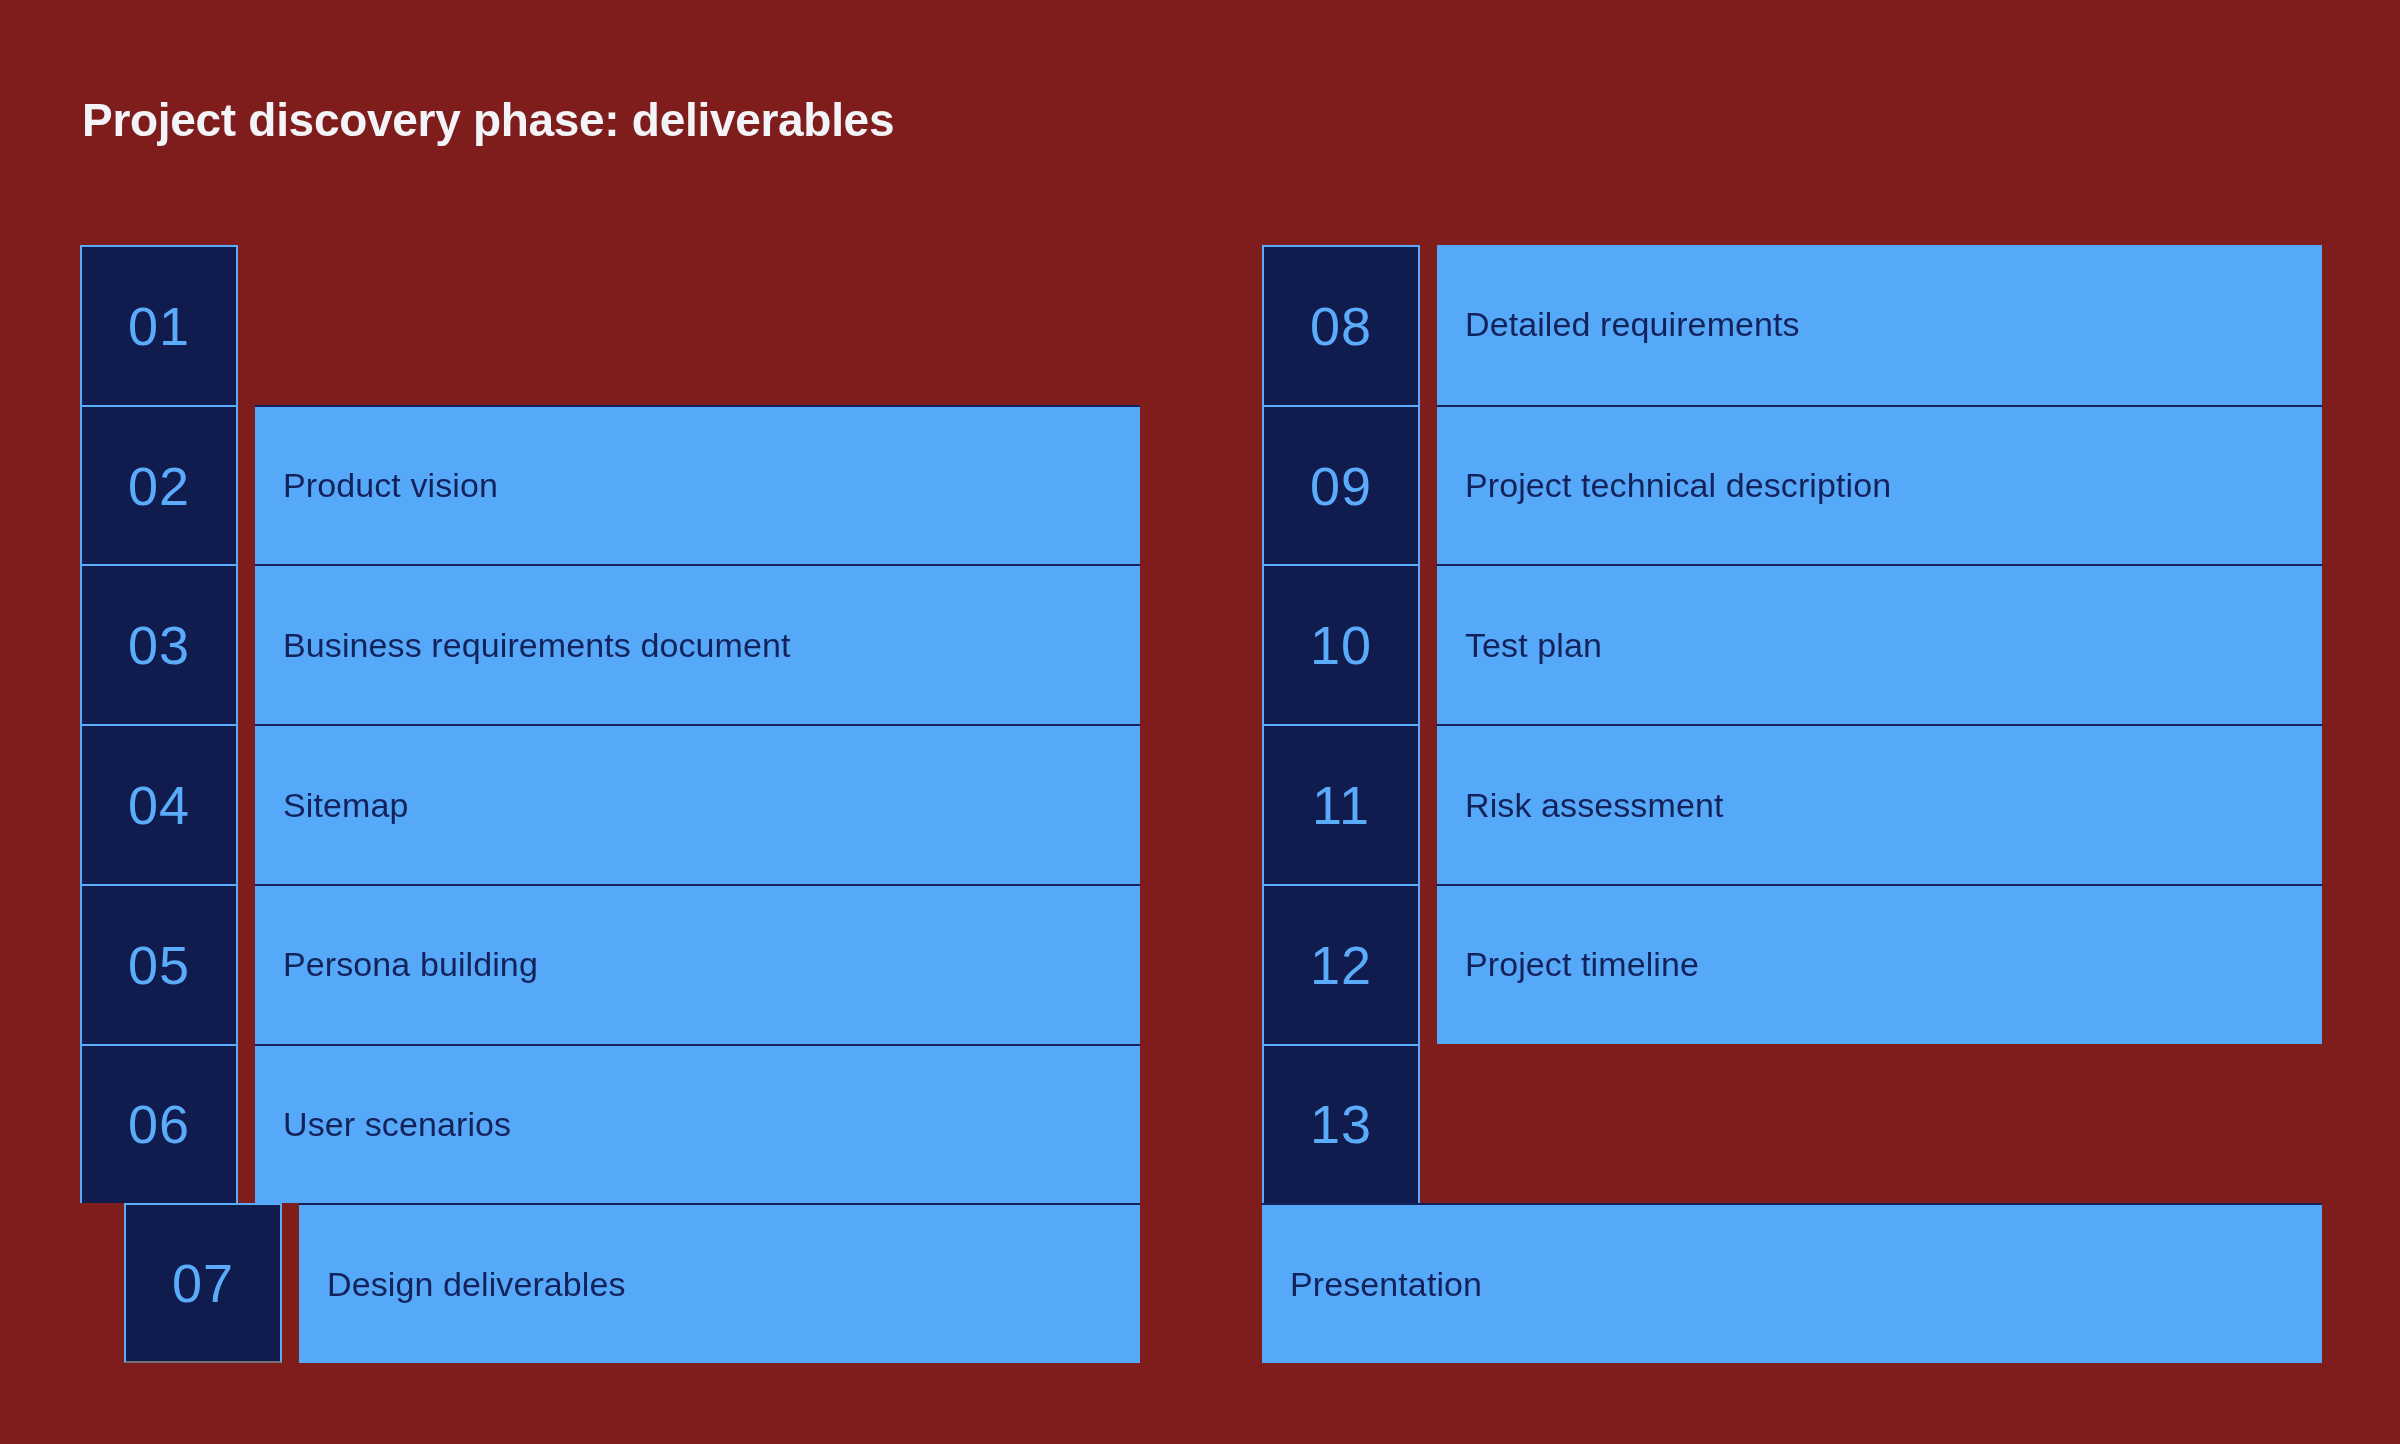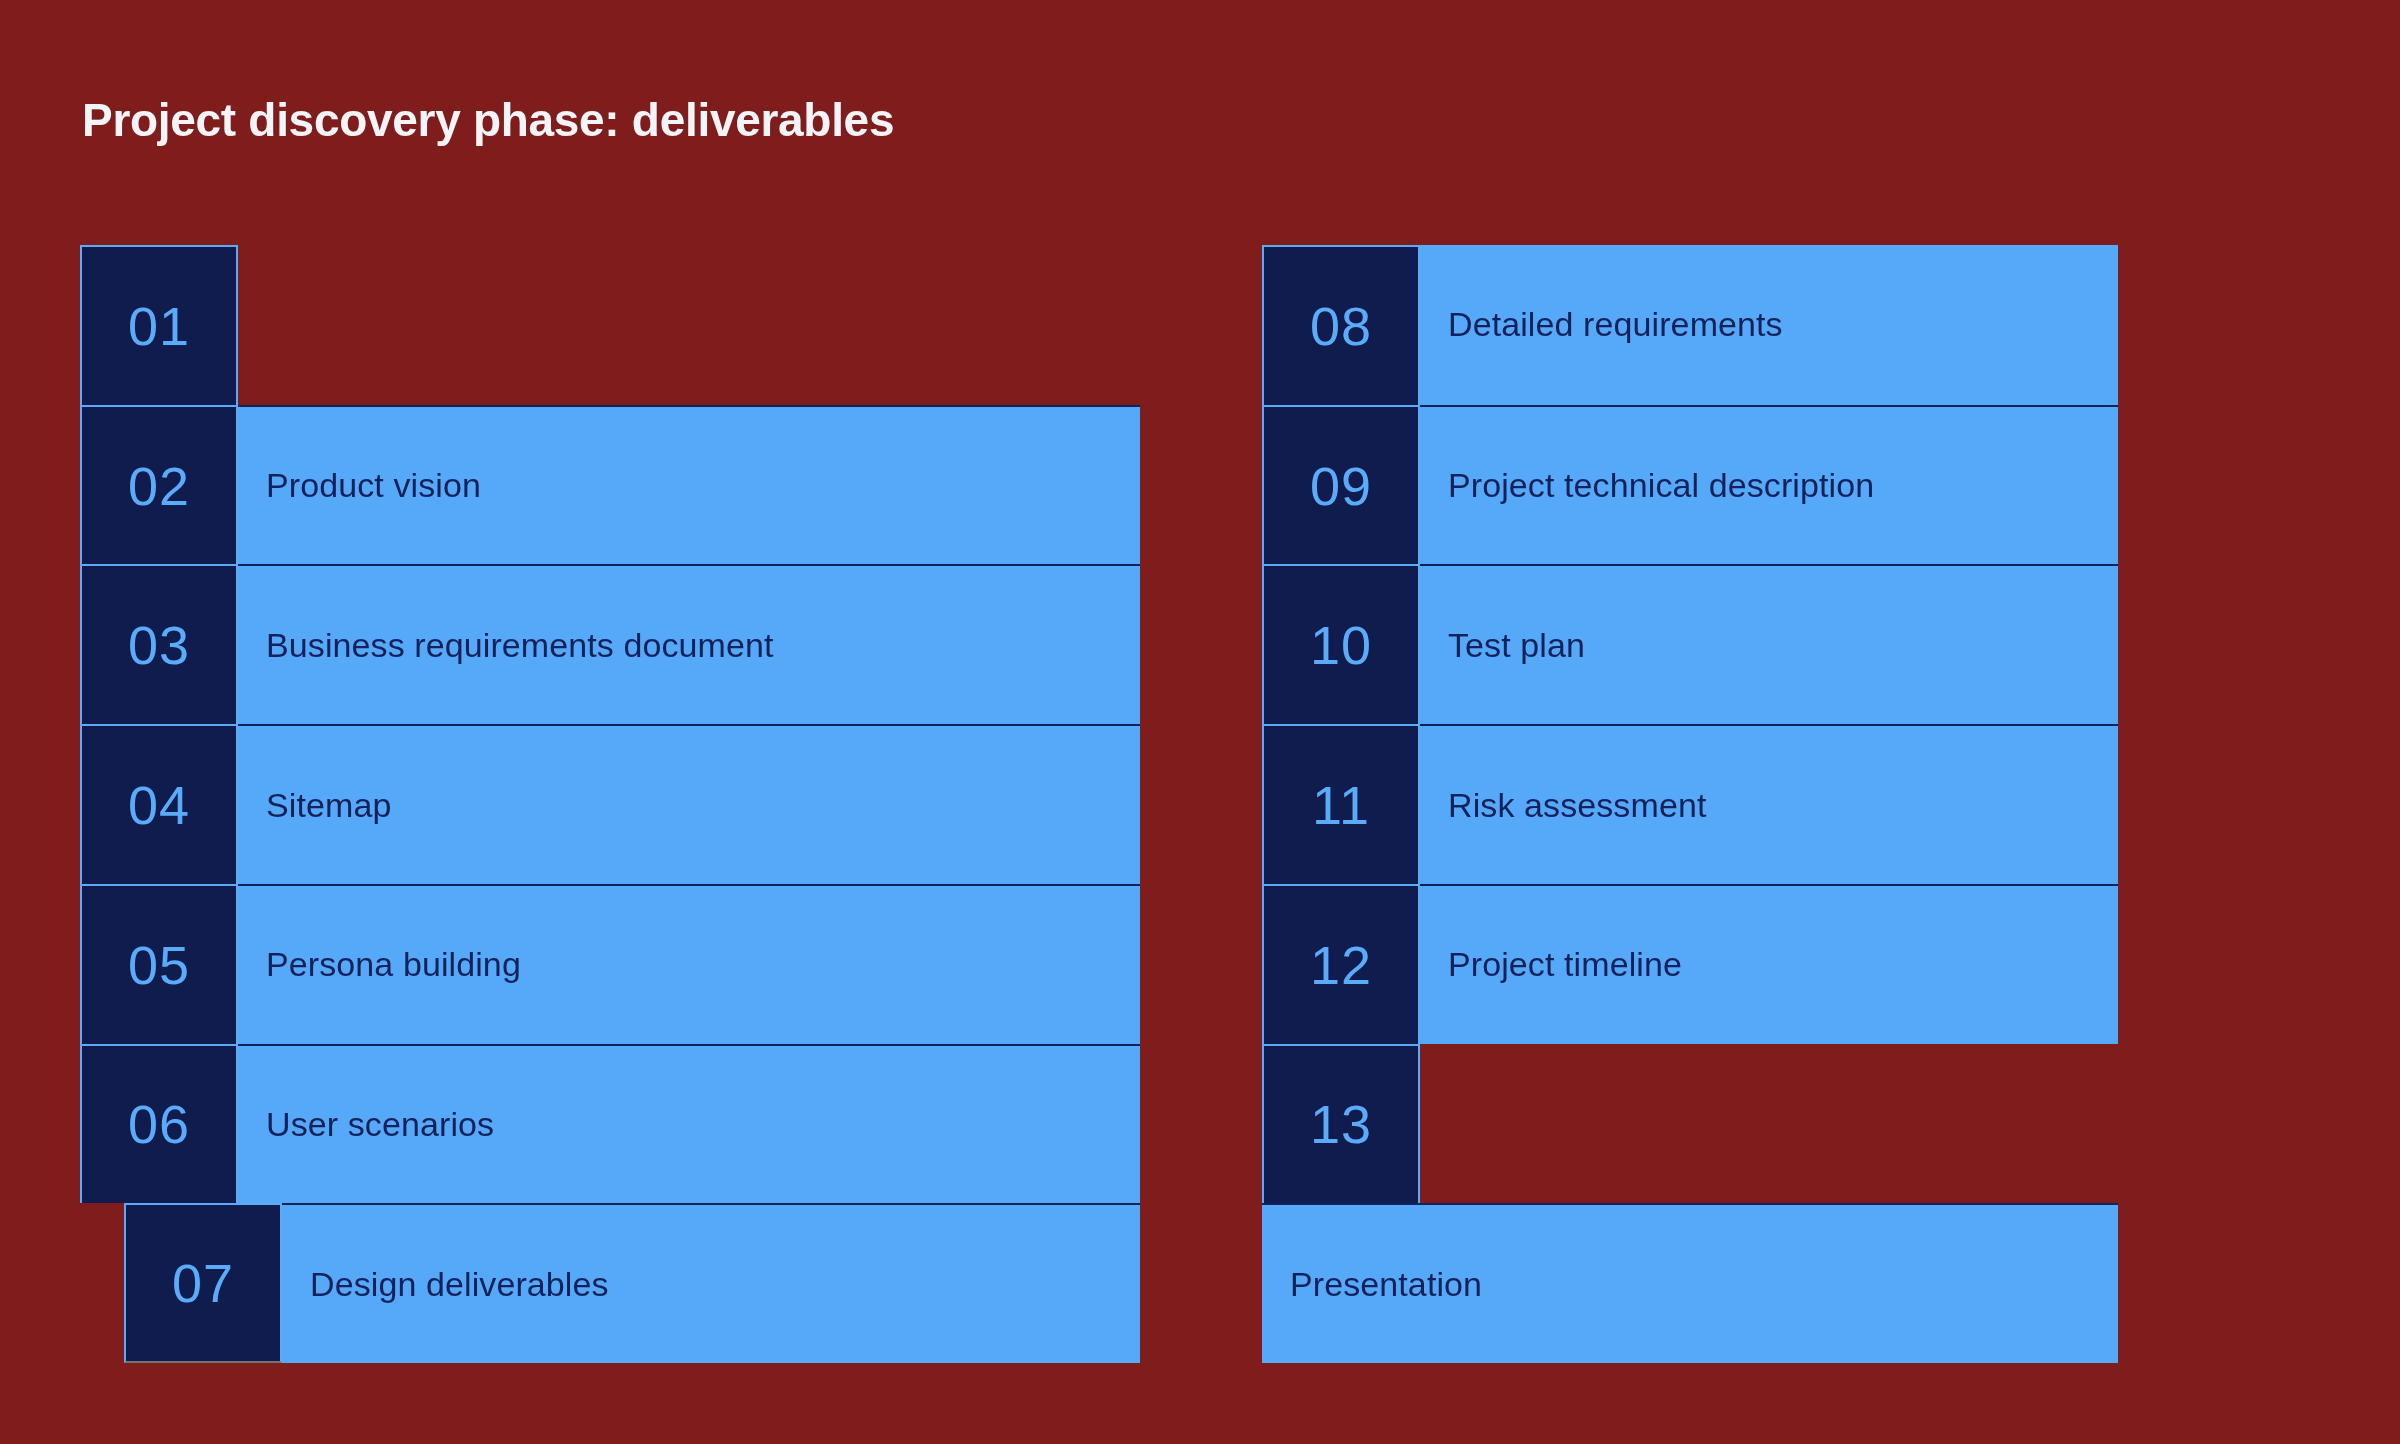--- a/index.html
+++ b/index.html
@@ -34,26 +34,27 @@
 
   .table-wrap {
     position: absolute;
     top: 245px;
     height: 1118px;
     display: flex;
     flex-direction: column;
   }
 
   #table-left  { left: 80px;   width: 1060px; }
-  #table-right { left: 1262px; width: 856px; }
+  #table-right { left: 1262px; width: 1060px; }
 
   .deliverable-row {
     display: flex;
     flex: 1 1 0;
     min-height: 0;
+    gap: 17px;
   }
 
   .num-cell {
     width: 158px;
     flex: 0 0 158px;
     background: #111C4E;
     color: #5AACFA;
     font-size: 54px;
     font-weight: 300;
     display: flex;

